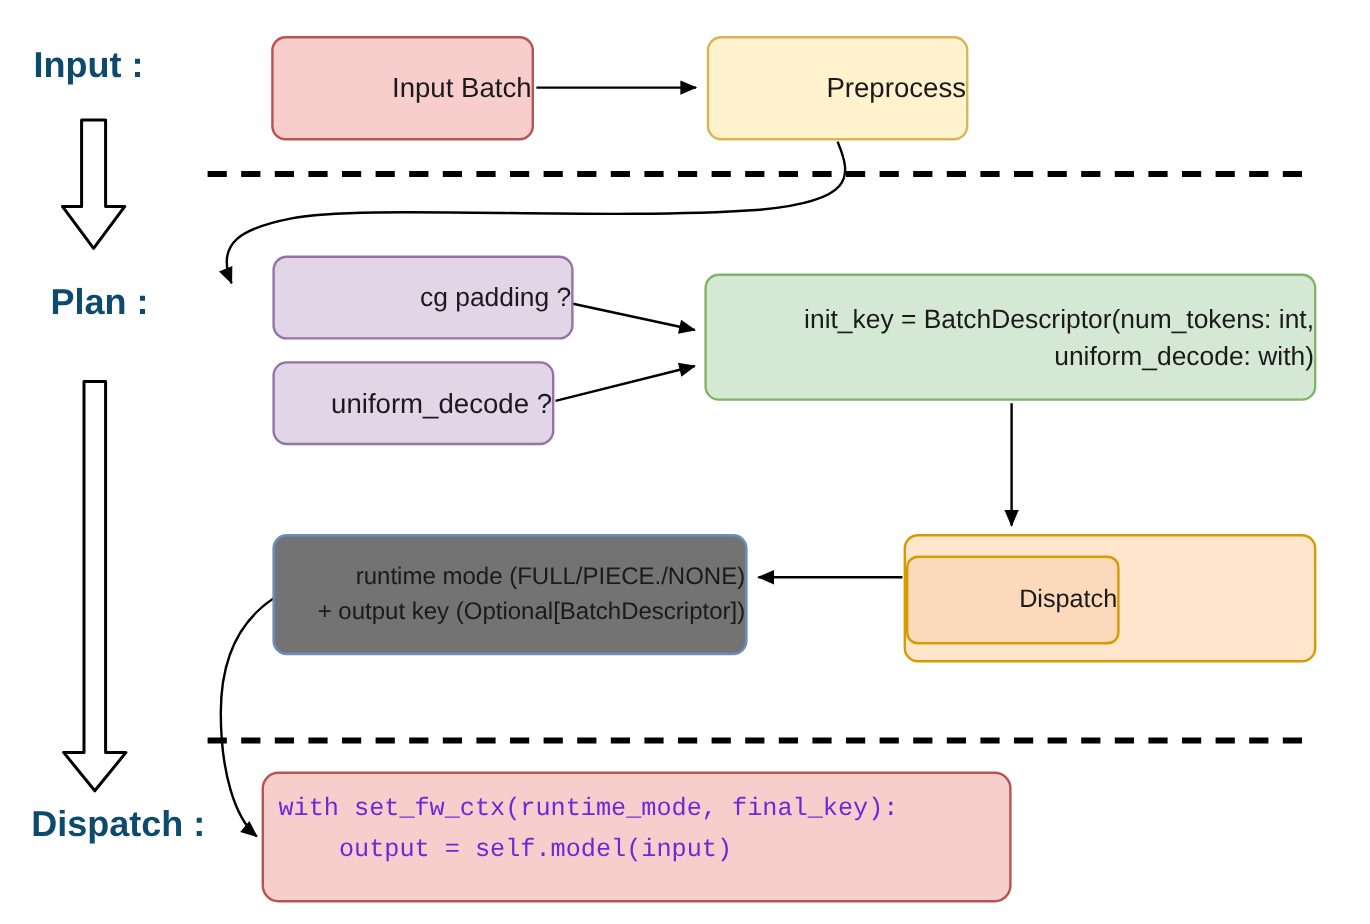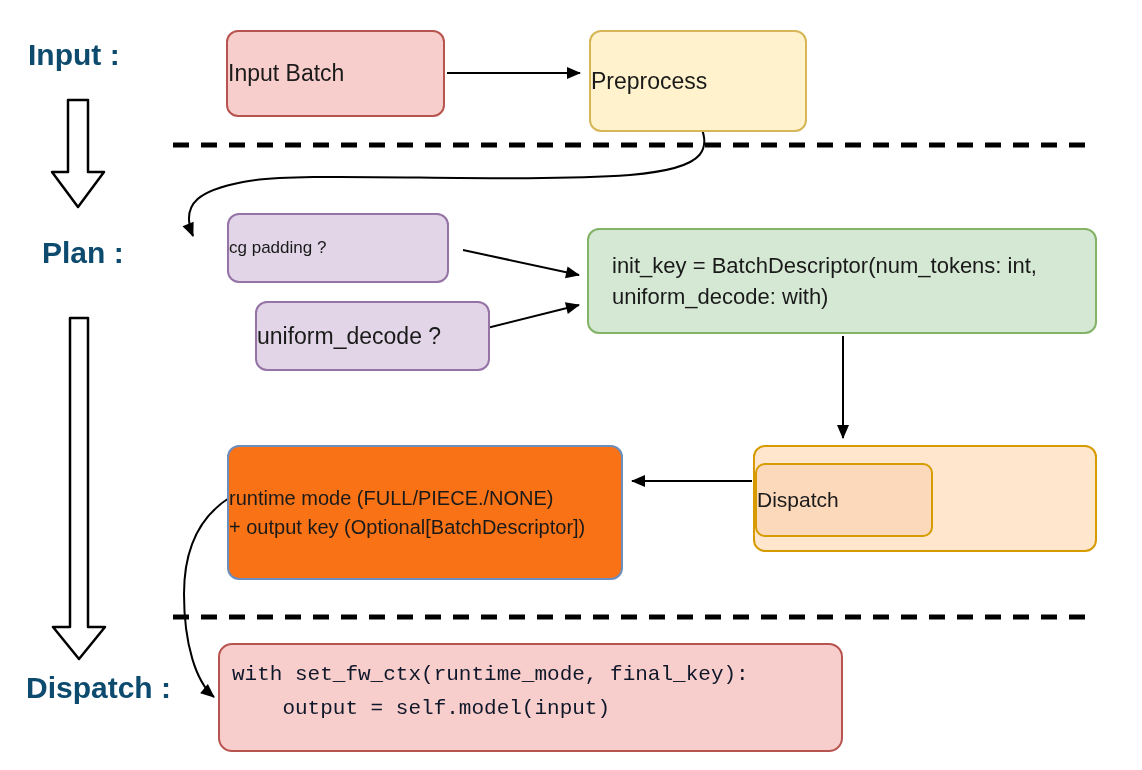--- a/index.html
+++ b/index.html
@@ -18,37 +18,37 @@
     color:#0c4a6e;
     white-space:nowrap;
   }
   .node{
     position:absolute;
     box-sizing:border-box;
     border:2px solid #7f1d1d;
     border-radius:12px;
     display:flex;
     flex-direction:column;
-    align-items:flex-start;
+    align-items:flex-end;
     justify-content:center;
     text-align:center;
     line-height:1.42;
   }
   .node .ln{white-space:nowrap;}
   #svg-layer{position:absolute;left:0;top:0;width:1142px;height:770px;}
   .code-box{
     position:absolute;
     box-sizing:border-box;
     border:2px solid #b85450;
     border-radius:14px;
     padding:13px 10px 0 12px;
     font-family:"Liberation Mono","DejaVu Sans Mono",monospace;
     font-size:21px;
     line-height:1.62;
-    color:#0f172a;
+    color:#6d28d9;
   }
   .code-box .ln{white-space:pre;}
   .cg-label{
     position:absolute;
     text-align:center;
     font-size:25px;
     line-height:1.32;
   }
 </style>
 </head>
@@ -78,36 +78,36 @@
     <path d="M229,498 C198,518 184,550 184,594 C184,644 196,682 214,697" fill="none" stroke="#000" stroke-width="2" marker-end="url(#arw)"></path>
   </svg>
 
   <div class="section-label" style="left:28px;top:38px">Input :</div>
   <div class="section-label" style="left:42px;top:236px">Plan :</div>
   <div class="section-label" style="left:26px;top:671px">Dispatch :</div>
 
   <div class="node" style="left: 226px; top: 30px; width: 219px; height: 87px; font-size: 23px; background: rgb(248, 206, 204); border-color: rgb(184, 84, 80);">
     <span class="ln">Input Batch</span>
   </div>
-  <div class="node" style="left: 589px; top: 30px; width: 218px; height: 102px; font-size: 23px; background: rgb(255, 242, 204); border-color: rgb(214, 182, 86);">
+  <div class="node" style="left: 589px; top: 30px; width: 218px; height: 87px; font-size: 23px; background: rgb(255, 242, 204); border-color: rgb(214, 182, 86);">
     <span class="ln">Preprocess</span>
   </div>
 
-  <div class="node" style="left: 227px; top: 213px; width: 222px; height: 70px; font-size: 17px; background: rgb(225, 213, 231); border-color: rgb(150, 115, 166);">
+  <div class="node" style="left: 227px; top: 213px; width: 251px; height: 70px; font-size: 22px; background: rgb(225, 213, 231); border-color: rgb(150, 115, 166);">
     <span class="ln">cg padding ?</span>
   </div>
-  <div class="node" style="left: 227px; top: 301px; width: 235px; height: 70px; font-size: 23px; background: rgb(225, 213, 231); border-color: rgb(150, 115, 166); margin-left: 28px;">
+  <div class="node" style="left: 227px; top: 301px; width: 235px; height: 70px; font-size: 23px; background: rgb(225, 213, 231); border-color: rgb(150, 115, 166);">
     <span class="ln">uniform_decode ?</span>
   </div>
   <div class="node" style="left: 587px; top: 228px; width: 510px; height: 106px; font-size: 22px; background: rgb(213, 232, 212); border-color: rgb(130, 179, 102); padding-left: 23px;">
     <span class="ln">init_key = BatchDescriptor(num_tokens: int,</span>
     <span class="ln">uniform_decode: with)</span>
   </div>
 
-  <div class="node" style="left: 227px; top: 445px; width: 396px; height: 135px; font-size: 20px; background: #f97316; border-color: rgb(108, 142, 191);">
+  <div class="node" style="left: 227px; top: 445px; width: 396px; height: 101px; font-size: 20px; background: #737373; border-color: rgb(108, 142, 191);">
     <span class="ln">runtime mode (FULL/PIECE./NONE)</span>
     <span class="ln">+ output key (Optional[BatchDescriptor])</span>
   </div>
 
   <div class="node" style="left: 753px; top: 445px; width: 344px; height: 107px; background: rgb(255, 230, 204); border-color: rgb(215, 155, 0);"></div>
   <div class="node" style="left: 755px; top: 463px; width: 178px; height: 74px; font-size: 21px; border-radius: 10px; background: rgb(252, 217, 187); border-color: rgb(215, 155, 0);">
     <span class="ln">Dispatch</span>
   </div>
 
   <div class="code-box" style="left: 218px; top: 643px; width: 625px; height: 109px; background: rgb(248, 206, 204); border-color: rgb(184, 84, 80);">

